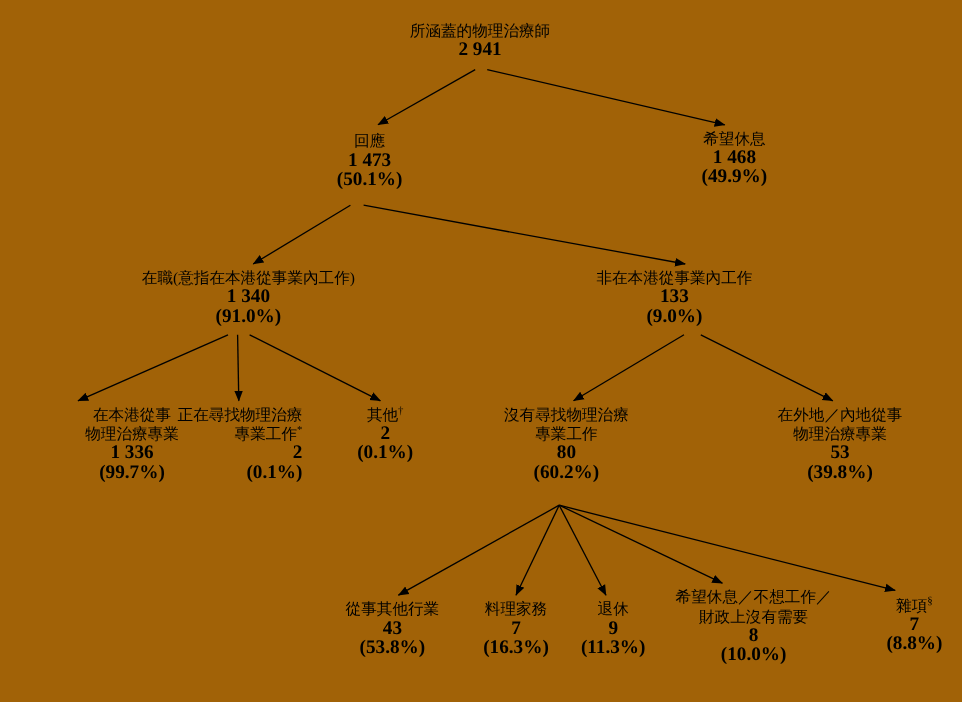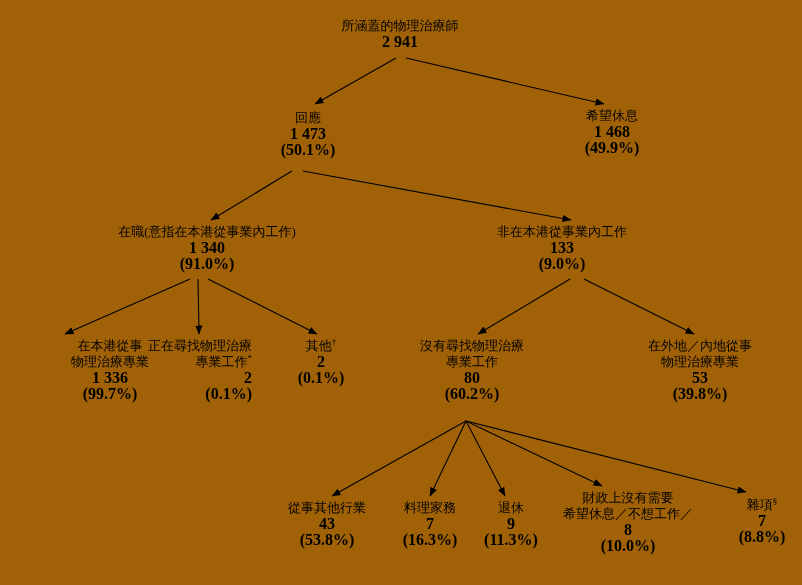--- a/index.html
+++ b/index.html
@@ -150,22 +150,22 @@
     <div class="pct">(16.3%)</div>
   </div>
 
   <div class="node" style="left:511px; top:500px;">
     <div class="lbl">退休</div>
     <div class="val">9</div>
     <div class="pct">(11.3%)</div>
   </div>
 
   <div class="node" style="left:628px; top:490px;">
+    <div class="lbl">希望休息／不想工作／</div>
     <div class="lbl">財政上沒有需要</div>
-    <div class="lbl">希望休息／不想工作／</div>
     <div class="val">8</div>
     <div class="pct">(10.0%)</div>
   </div>
 
   <div class="node" style="left:762px; top:497px;">
     <div class="lbl"><span>雜項</span><sup class="mark">§</sup></div>
     <div class="val">7</div>
     <div class="pct">(8.8%)</div>
   </div>
 

